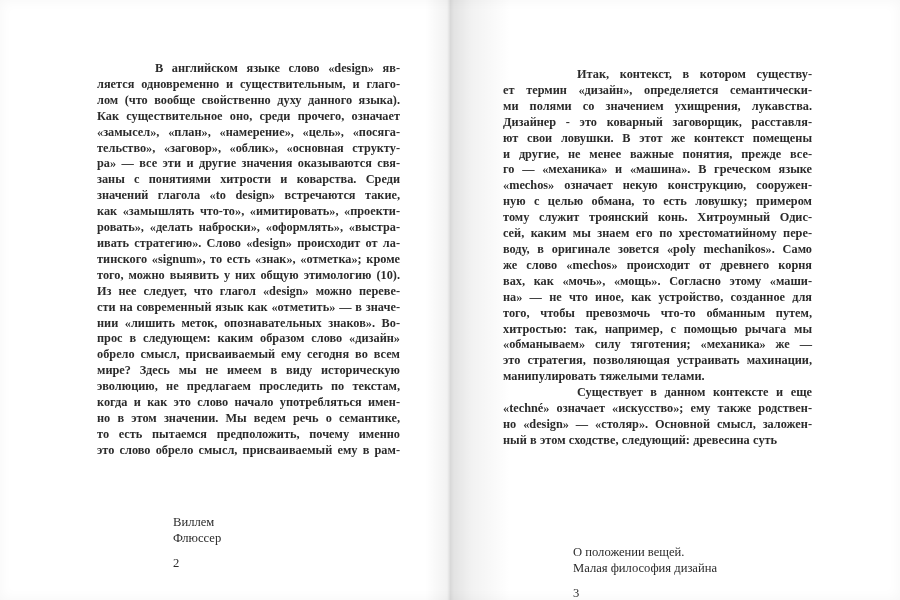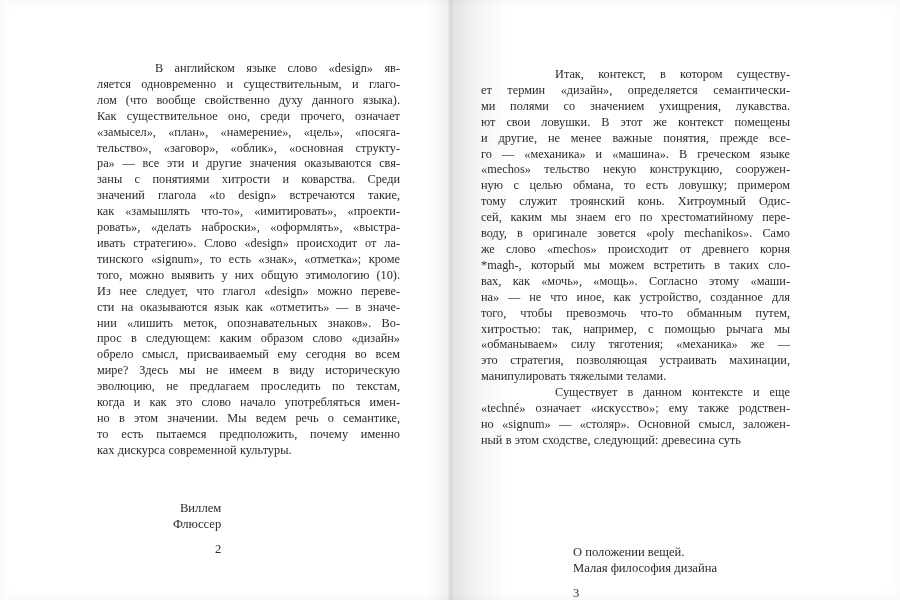--- a/index.html
+++ b/index.html
@@ -40,35 +40,36 @@
       rgba(0,0,0,0.05) 55%,
       rgba(0,0,0,0.00) 100%
     );
   }
   .page-body {
     position: absolute;
     font-size: 12.3px;
     line-height: 15.9px;
   }
   .page-body.left  { left: 97px;  top: 61px; width: 303px; }
-  .page-body.right { left: 481px; top: 67px; width: 309px; }
+  .page-body.right { left: 503px; top: 67px; width: 309px; }
   .line {
     text-align: justify;
     text-align-last: justify;
     word-spacing: 0.02em;
+    font-weight: bold;
   }
   .line.para-end { text-align-last: left; }
   .page-body.left  .line.first { padding-left: 58px; }
   .page-body.right .line.first { padding-left: 74px; }
   .page-footer {
     position: absolute;
     font-size: 12.6px;
     line-height: 16px;
   }
-  .page-footer.left  { left: 173px; top: 500px; text-align: right; }
+  .page-footer.left  { left: 173px; top: 514px; }
   .page-footer.right { left: 573px; top: 498px; margin-top: 46px; }
   .pagenum { margin-top: 9px; }
 </style>
 </head>
 <body>
 
 <div class="spread">
 
   <div class="gutter"></div>
 
@@ -81,56 +82,56 @@
       <div class="line">тельство», «заговор», «облик», «основная структу-</div>
       <div class="line">ра» — все эти и другие значения оказываются свя-</div>
       <div class="line">заны с понятиями хитрости и коварства. Среди</div>
       <div class="line">значений глагола «to design» встречаются такие,</div>
       <div class="line">как «замышлять что-то», «имитировать», «проекти-</div>
       <div class="line">ровать», «делать наброски», «оформлять», «выстра-</div>
       <div class="line">ивать стратегию». Слово «design» происходит от ла-</div>
       <div class="line">тинского «signum», то есть «знак», «отметка»; кроме</div>
       <div class="line">того, можно выявить у них общую этимологию (10).</div>
       <div class="line">Из нее следует, что глагол «design» можно переве-</div>
-      <div class="line">сти на оказываются язык как «отметить» — в значе-</div>
+      <div class="line">сти на современный язык как «отметить» — в значе-</div>
       <div class="line">нии «лишить меток, опознавательных знаков». Во-</div>
       <div class="line">прос в следующем: каким образом слово «дизайн»</div>
       <div class="line">обрело смысл, присваиваемый ему сегодня во всем</div>
       <div class="line">мире? Здесь мы не имеем в виду историческую</div>
       <div class="line">эволюцию, не предлагаем проследить по текстам,</div>
       <div class="line">когда и как это слово начало употребляться имен-</div>
       <div class="line">но в этом значении. Мы ведем речь о семантике,</div>
       <div class="line">то есть пытаемся предположить, почему именно</div>
-      <div class="line para-end">ках дискурса современной культуры.</div>
+      <div class="line">это слово обрело смысл, присваиваемый ему в рам-</div>
     </div>
 
   <div class="page-body right">
       <div class="line first">Итак, контекст, в котором существу-</div>
       <div class="line">ет термин «дизайн», определяется семантически-</div>
       <div class="line">ми полями со значением ухищрения, лукавства.</div>
+      <div class="line">Дизайнер - это коварный заговорщик, расставля-</div>
       <div class="line">ют свои ловушки. В этот же контекст помещены</div>
       <div class="line">и другие, не менее важные понятия, прежде все-</div>
       <div class="line">го — «механика» и «машина». В греческом языке</div>
-      <div class="line">«mechos» тельство некую конструкцию, сооружен-</div>
+      <div class="line">«mechos» означает некую конструкцию, сооружен-</div>
       <div class="line">ную с целью обмана, то есть ловушку; примером</div>
       <div class="line">тому служит троянский конь. Хитроумный Одис-</div>
       <div class="line">сей, каким мы знаем его по хрестоматийному пере-</div>
       <div class="line">воду, в оригинале зовется «poly mechanikos». Само</div>
       <div class="line">же слово «mechos» происходит от древнего корня</div>
-      <div class="line">*magh-, который мы можем встретить в таких сло-</div>
       <div class="line">вах, как «мочь», «мощь». Согласно этому «маши-</div>
       <div class="line">на» — не что иное, как устройство, созданное для</div>
       <div class="line">того, чтобы превозмочь что-то обманным путем,</div>
       <div class="line">хитростью: так, например, с помощью рычага мы</div>
       <div class="line">«обманываем» силу тяготения; «механика» же —</div>
       <div class="line">это стратегия, позволяющая устраивать махинации,</div>
       <div class="line para-end">манипулировать тяжелыми телами.</div>
       <div class="line first">Существует в данном контексте и еще</div>
       <div class="line">«techné» означает «искусство»; ему также родствен-</div>
-      <div class="line">но «signum» — «столяр». Основной смысл, заложен-</div>
+      <div class="line">но «design» — «столяр». Основной смысл, заложен-</div>
       <div class="line para-end">ный в этом сходстве, следующий: древесина суть</div>
     </div>
 
   <div class="page-footer left">
     <div>Виллем</div>
     <div>Флюссер</div>
     <div class="pagenum">2</div>
   </div>
 
   <div class="page-footer right">

